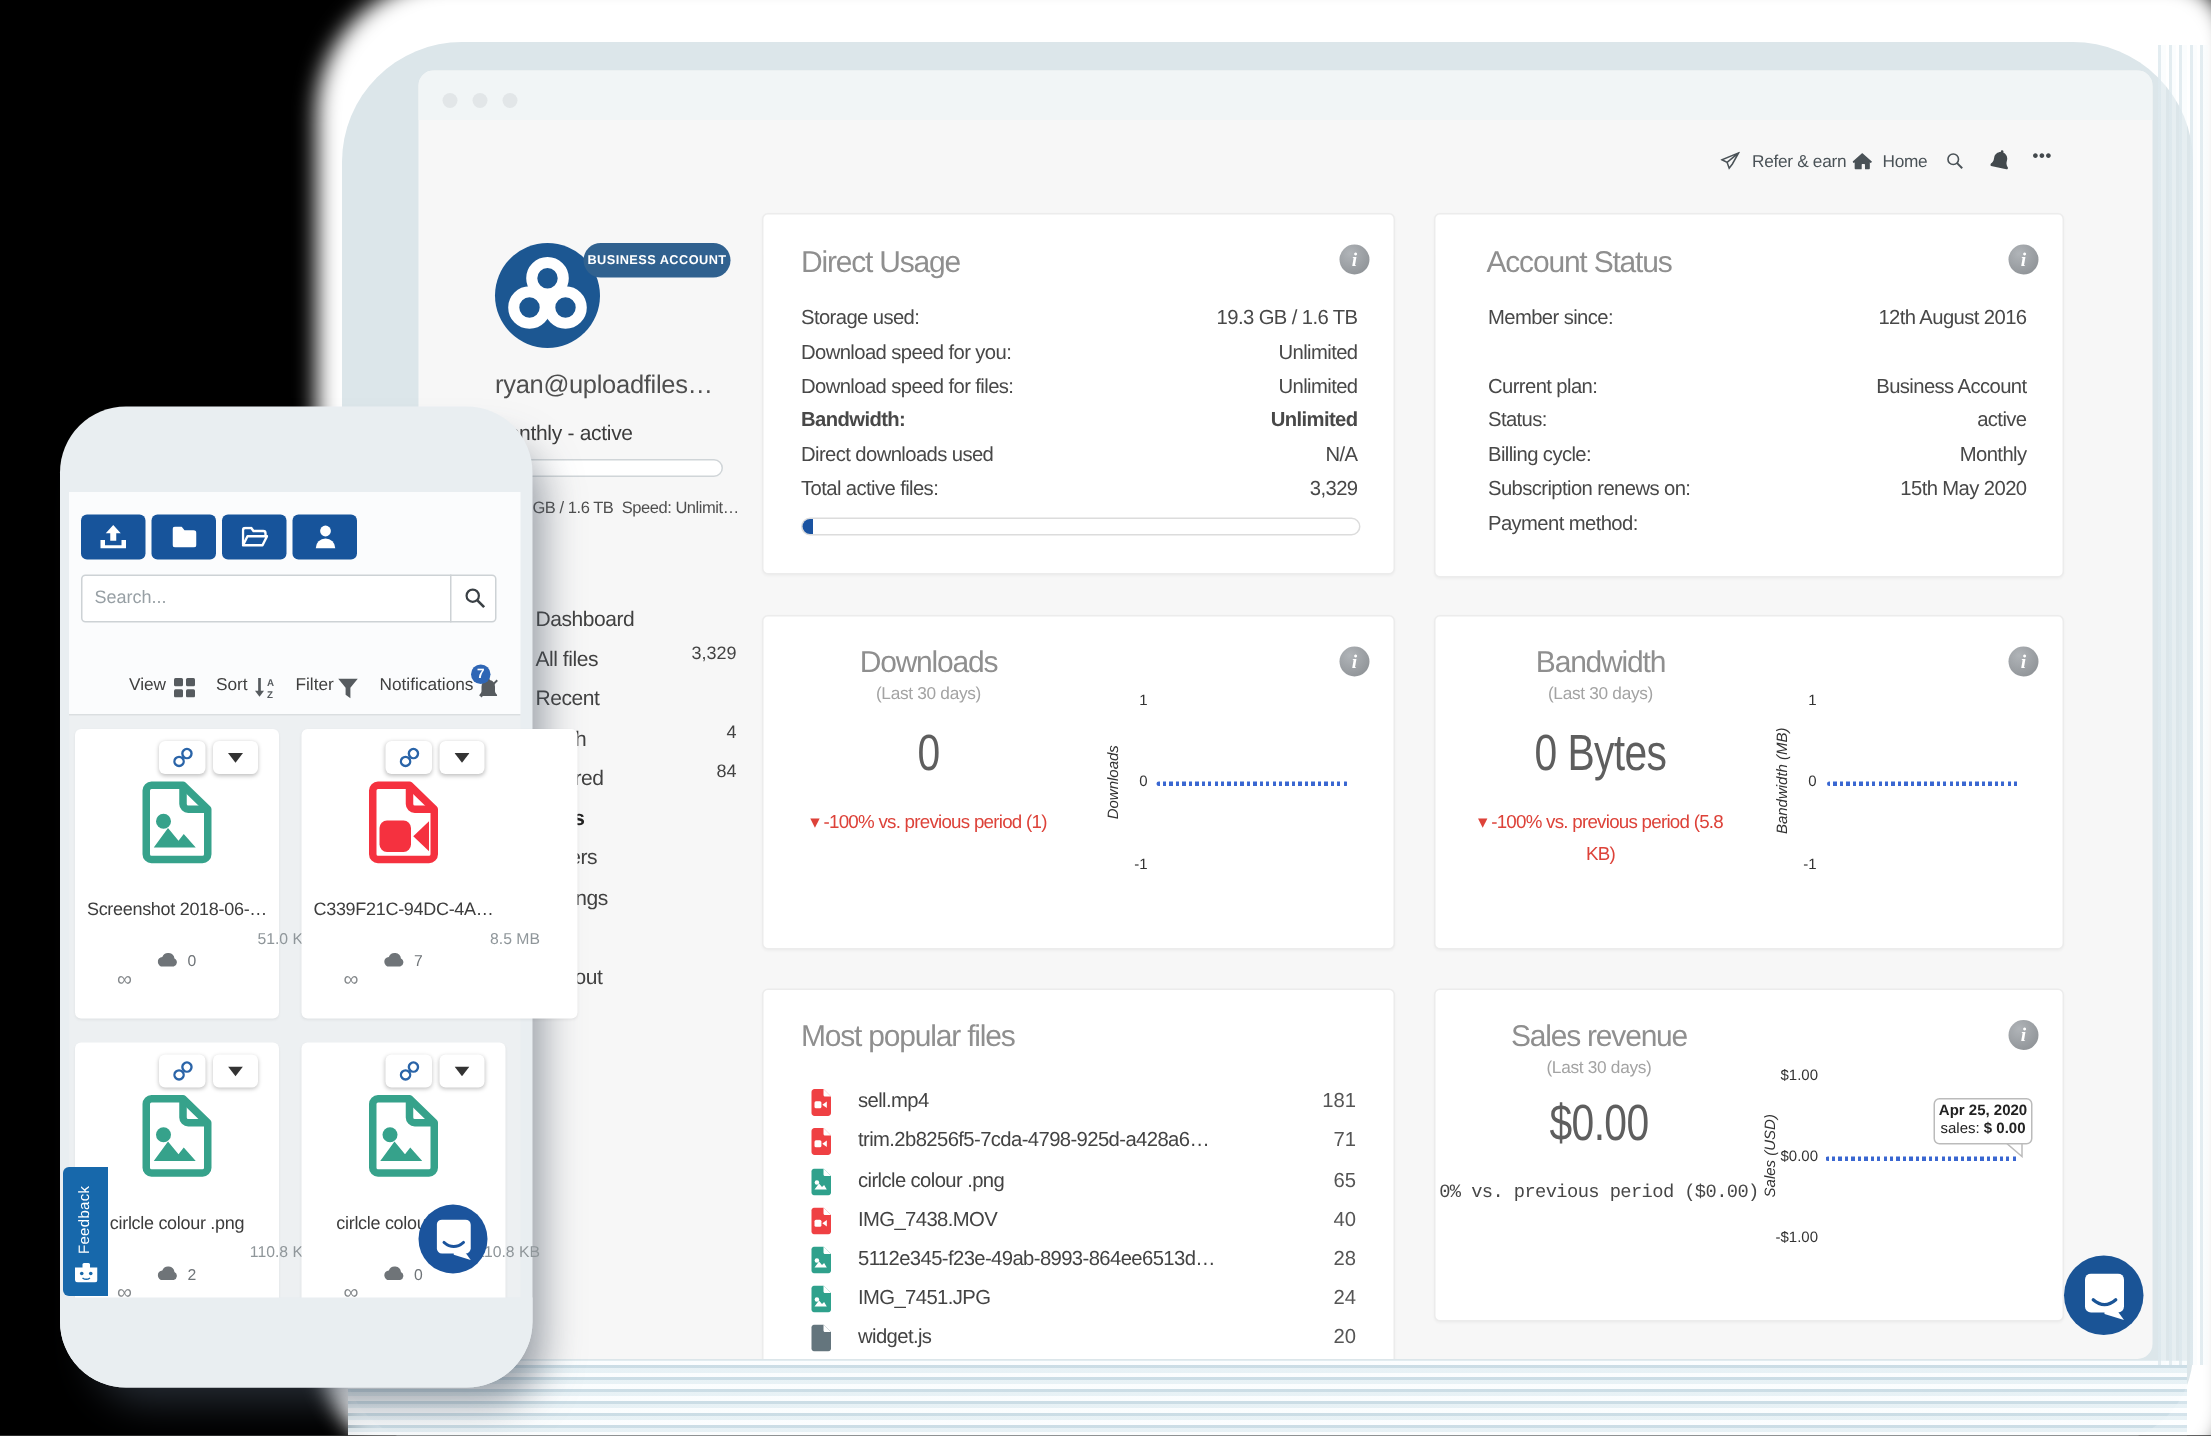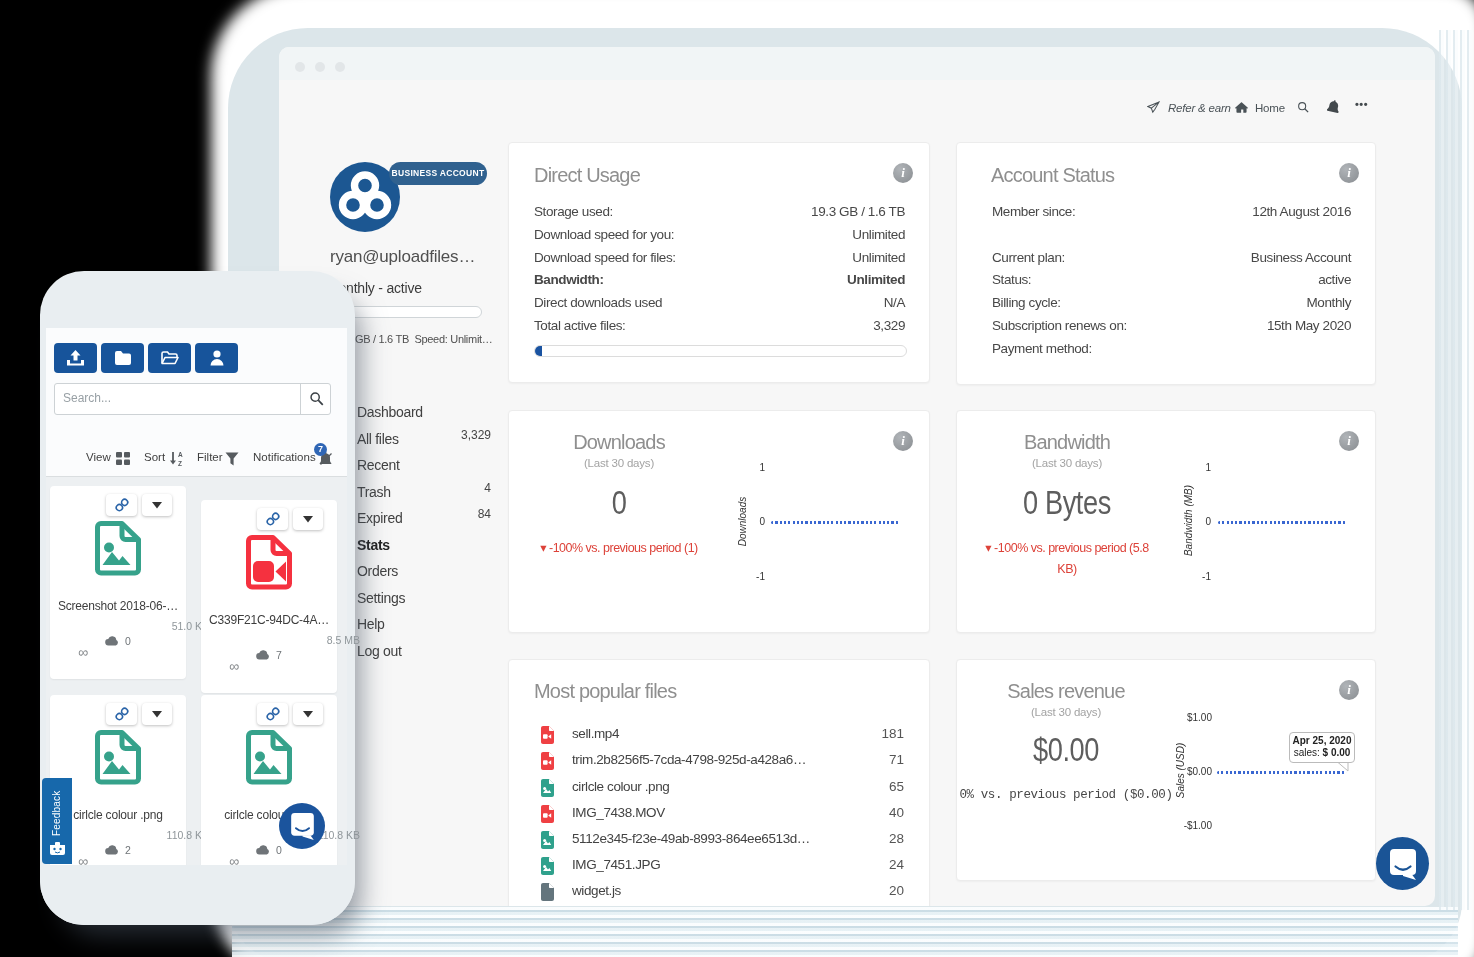--- a/index.html
+++ b/index.html
@@ -61,21 +61,21 @@
   <div class="abs" style="left:1437px;top:30px;width:37px;height:880px;background:repeating-linear-gradient(90deg,rgba(255,255,255,.0) 0 2px,rgba(222,233,238,.85) 2px 4px,rgba(245,250,252,.4) 4px 7px);"></div>
   <div id="screen" class="abs">
     <div id="toolbar" class="abs"></div>
     <div class="abs dot" style="left:16px;"></div>
     <div class="abs dot" style="left:36px;"></div>
     <div class="abs dot" style="left:56px;"></div>
 
     <svg class="abs" style="left:868px;top:54px;" width="13" height="13" viewBox="0 0 512 512">
         <path fill="none" stroke="#4a5257" stroke-width="40" d="M476 36 36 218l136 66 56 156 84-112zM172 284 476 36"></path>
       </svg>
-    <div class="abs hdr" style="left:889px;font-style:italic;">Refer &amp; earn</div>
+    <div class="abs hdr" style="left:889px;">Refer &amp; earn</div>
     <svg class="abs" style="left:956px;top:54px;" width="13" height="13" viewBox="0 0 576 512">
         <path fill="#4a5257" d="M280 22a12 12 0 0 1 16 0L570 262c6 5 6 13 1 18l-21 23c-5 6-13 6-19 1l-19-17v173c0 18-14 32-32 32H384c-9 0-16-7-16-16V356c0-9-7-16-16-16h-64c-9 0-16 7-16 16v120c0 9-7 16-16 16H96c-18 0-32-14-32-32V287l-19 17c-6 5-14 5-19-1L5 280c-5-5-5-13 1-18z"></path>
       </svg>
     <div class="abs hdr" style="left:976px;">Home</div>
     <svg class="abs" style="left:1018px;top:54px;" width="12" height="12" viewBox="0 0 512 512">
         <circle cx="220" cy="220" r="150" fill="none" stroke="#4a5257" stroke-width="46"></circle>
         <path stroke="#4a5257" stroke-width="56" d="M330 330 475 475"></path>
       </svg>
     <svg class="abs" style="left:1048px;top:53px;" width="13" height="14" viewBox="0 0 448 512">
         <path fill="#43494d" d="M224 0c18 0 32 14 32 32v19c73 14 128 79 128 157v54c0 42 17 82 46 112l7 7c9 9 12 23 7 35s-17 20-30 20H34c-13 0-25-8-30-20s-2-26 7-35l7-7c29-30 46-70 46-112v-54c0-78 55-143 128-157V32c0-18 14-32 32-32z" transform="rotate(12 224 256)"></path>
@@ -323,21 +323,21 @@
           <circle cx="15" cy="27.5" r="5" fill="#36a28b"></circle>
           <path fill="#36a28b" d="M8.5 45L18 32l7 8.5 3.5-4.5 8 9z"></path>
         </svg>
       <div class="fname" style="top:113px;">Screenshot 2018-06-…</div>
       <div class="fsize" style="top:134px;">51.0 KB</div>
       <div class="fdl" style="top:149px;"><svg width="14" height="10" viewBox="0 0 14 10" style="vertical-align:-1px;">
             <path fill="#6f7478" d="M11.3 4A4.2 4.2 0 0 0 3.2 3 3.2 3.2 0 0 0 3.6 9.4h7.2A2.9 2.9 0 0 0 11.3 4z"></path>
           </svg>&nbsp;&nbsp;0</div>
       <div class="inf" style="left:28px;top:158px;">∞</div>
     </div>
-    <div class="fcard" style="left:161px;top:229px;">
+    <div class="fcard" style="left:161px;top:215px;padding-left:48px;">
       <div class="minibtn" style="left:56px;">
           <svg class="abs" style="left:9px;top:4px;" width="14" height="14" viewBox="0 0 16 16">
             <g stroke="#2a64a8" fill="none" stroke-width="1.8">
               <rect x="1.5" y="7.5" width="7" height="7" rx="3.5" transform="rotate(-45 5 11)"></rect>
               <rect x="7.5" y="1.5" width="7" height="7" rx="3.5" transform="rotate(-45 11 5)"></rect>
             </g>
           </svg>
         </div>
       <div class="minibtn" style="left:92px;width:30px;">
           <svg class="abs" style="left:10px;top:8px;" width="10" height="7" viewBox="0 0 10 7">

